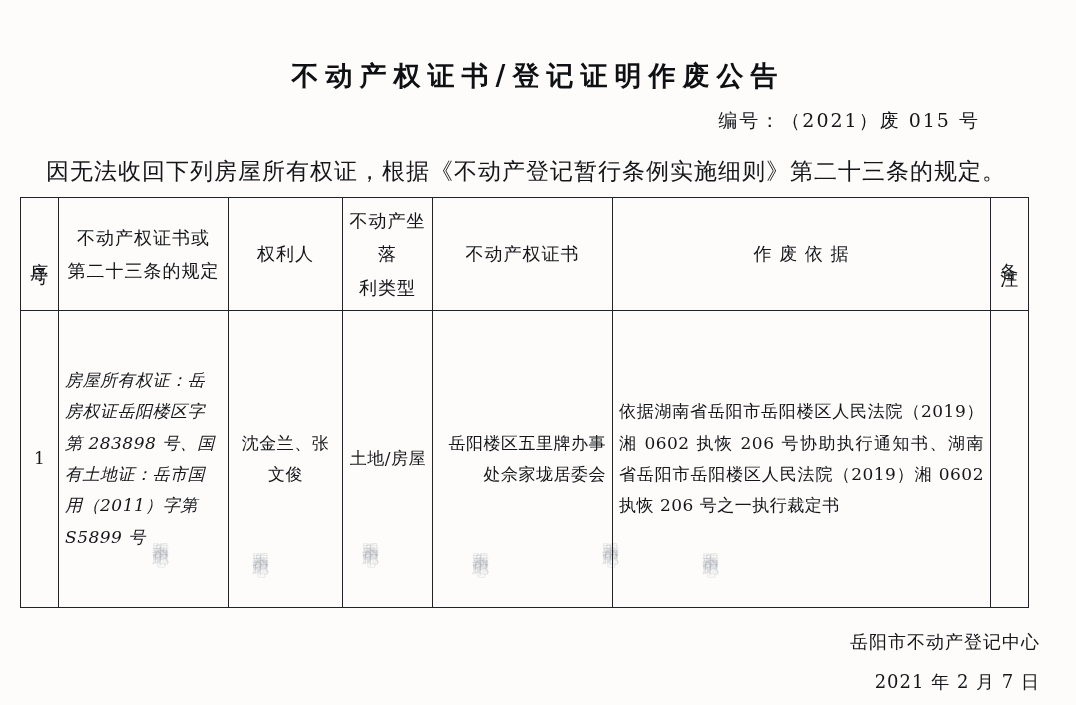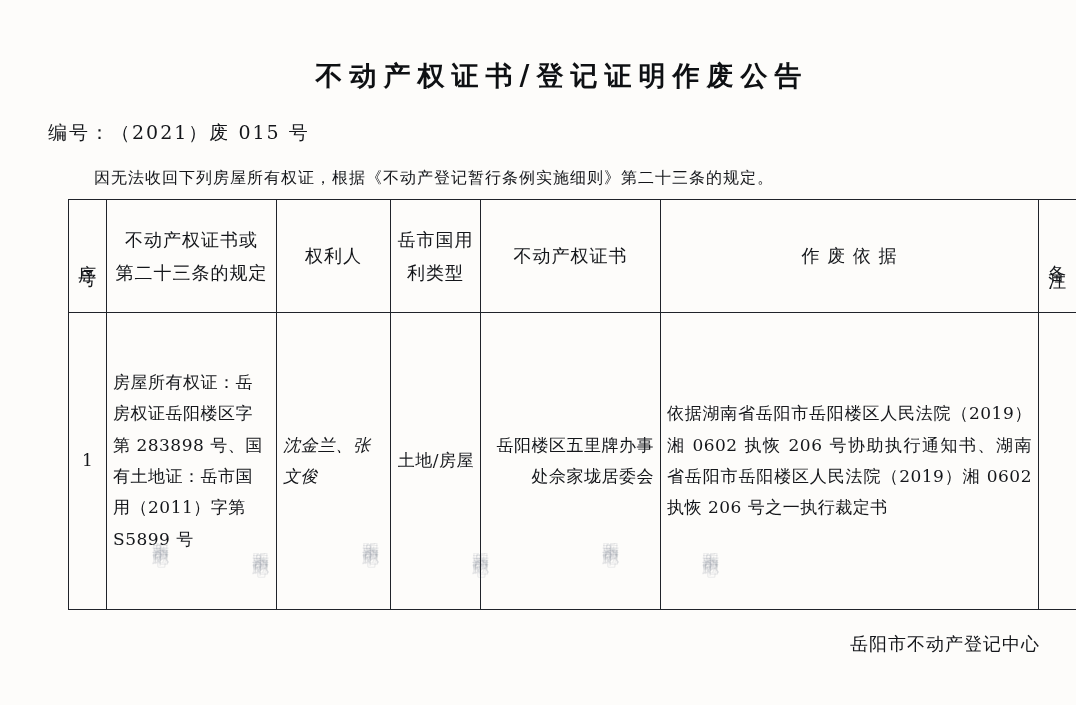--- a/index.html
+++ b/index.html
@@ -37,40 +37,40 @@
     font-size: 17px;
     line-height: 1.25;
     letter-spacing: 1px;
     writing-mode: vertical-rl;
     font-family: "DejaVu Serif", "Liberation Serif", serif;
   }
 
   .content {
     position: relative;
     z-index: 2;
-    padding-left: 48px;
   }
 
   .doc-title {
     text-align: center;
     font-size: 27px;
     font-weight: bold;
     letter-spacing: 7px;
     margin: 58px 0 0 0;
     color: #0e1013;
   }
 
   .doc-number {
+    text-align: right;
     font-size: 19px;
     letter-spacing: 2px;
-    margin: 26px 96px 0 0;
+    margin: 14px 96px 0 0;
   }
 
   .intro {
-    font-size: 16px;
+    font-size: 23px;
     letter-spacing: 1px;
     margin: 22px 0 10px 46px;
   }
 
   table.main {
     border-collapse: collapse;
     width: 1008px;
     margin-left: 20px;
     table-layout: fixed;
   }
@@ -110,27 +110,27 @@
   td.seq-cell {
     text-align: center;
     vertical-align: top;
     padding-top: 6px;
     font-size: 18px;
   }
   td.cert-cell {
     vertical-align: top;
     letter-spacing: 0.5px;
     padding-top: 12px;
+    font-style: italic;
   }
   td.owner-cell {
     vertical-align: middle;
     letter-spacing: 0.5px;
-    text-align: left;
+    text-align: center;
     padding-left: 10px;
-    font-style: italic;
   }
   td.type-cell {
     vertical-align: middle;
     letter-spacing: 0.5px;
     text-align: right;
     padding-left: 10px;
   }
   td.loc-cell {
     vertical-align: middle;
     letter-spacing: 0.5px;
@@ -190,21 +190,21 @@
       </colgroup>
       <thead>
         <tr>
           <th class="th-seq"><span>序号</span></th>
           <th class="th-two-line">
             <div>不动产权证书或</div>
             <div>第二十三条的规定</div>
           </th>
           <th>权利人</th>
           <th class="th-two-line">
-            <div>岳市国用</div>
+            <div>不动产坐落</div>
             <div>利类型</div>
           </th>
           <th>不动产权证书</th>
           <th>作 废 依 据</th>
           <th class="th-note"><span>备注</span></th>
         </tr>
       </thead>
       <tbody>
         <tr class="row-body">
           <td class="seq-cell">1</td>
@@ -213,16 +213,17 @@
           <td class="type-cell">土地/房屋</td>
           <td class="loc-cell">岳阳楼区五里牌办事处佘家垅居委会</td>
           <td class="basis-cell">依据湖南省岳阳市岳阳楼区人民法院（2019）湘 0602 执恢 206 号协助执行通知书、湖南省岳阳市岳阳楼区人民法院（2019）湘 0602 执恢 206 号之一执行裁定书</td>
           <td class="note-cell"></td>
         </tr>
       </tbody>
     </table>
 
     <div class="sign-block">
       <div>岳阳市不动产登记中心</div>
+      <div>2021 年 2 月 7 日</div>
     </div>
 
   </div>
 </div>
 
 </body></html>

